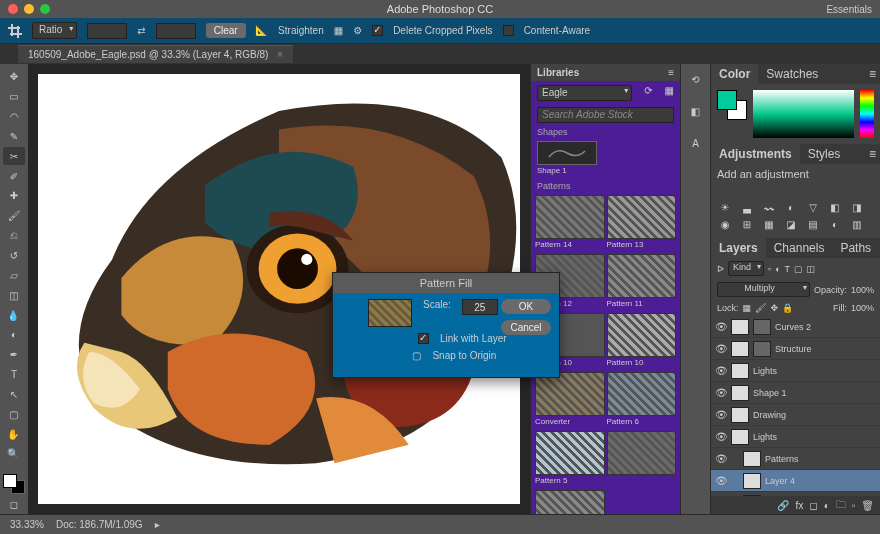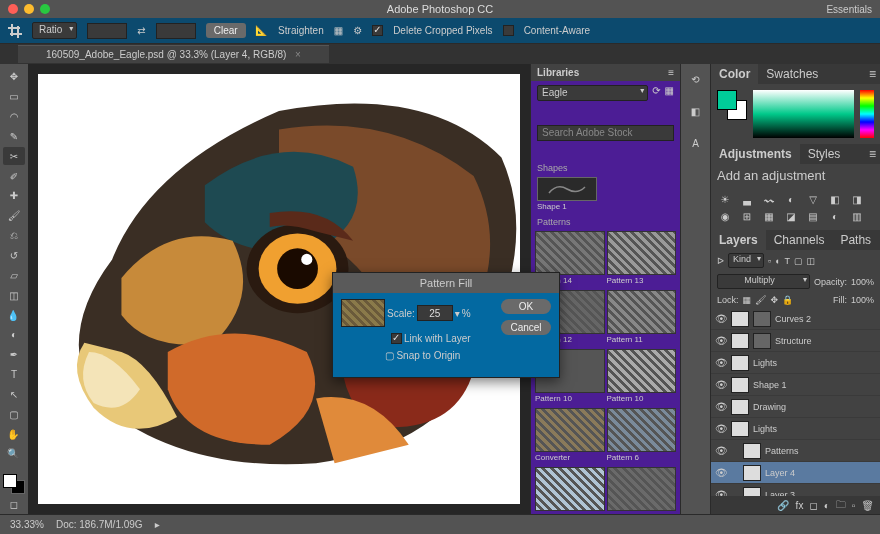--- a/index.html
+++ b/index.html
@@ -17,45 +17,45 @@
 .optbar { height:26px; background:#0c4a6e; display:flex; align-items:center; padding:0 8px; gap:10px; border-bottom:1px solid #2a2a2a; font-size:10px; }
 .optbar .sel { background:#3a3a3a; border:1px solid #222; padding:1px 14px 1px 6px; height:17px; position:relative; border-radius:2px; }
 .optbar .sel::after { content:"▾"; position:absolute; right:3px; top:1px; font-size:8px; }
 .optbar .btn { background:#6a6a6a; padding:2px 8px; border-radius:3px; color:#eee; cursor:pointer; }
 .optbar .chk { width:11px; height:11px; background:#3a3a3a; border:1px solid #222; display:inline-block; vertical-align:middle; position:relative;}
 .optbar .chk.on::after{content:"✓"; position:absolute; top:-2px; left:0; font-size:10px; color:#ddd;}
 .optbar svg{vertical-align:middle}
 
 
 .doctab { height:20px; background:#323232; display:flex; align-items:center; padding-left:18px; }
-.doctab .tab { background:#424242; padding:3px 28px; font-size:10px; border-top:1px solid #555;}
+.doctab .tab { background:#424242; padding:3px 10px; font-size:10px; border-top:1px solid #555;}
 .doctab .tab .x { margin-left:6px; color:#888; }
 
 
 .main { display:flex; height:calc(534px - 18px - 26px - 20px - 20px); }
 .ltools { width:28px; background:#535353; display:flex; flex-direction:column; align-items:center; padding-top:4px; gap:2px; }
 .ltools .t { width:22px; height:20px; display:flex; align-items:center; justify-content:center; border-radius:2px; cursor:pointer;}
 .ltools .t.sel { background:#3a3a3a; }
 .ltools .sw { margin-top:4px; width:22px; height:22px; position:relative;}
 .ltools .sw .fg{position:absolute;width:14px;height:14px;background:#fff;border:1px solid #000;top:0;left:0}
 .ltools .sw .bg{position:absolute;width:14px;height:14px;background:#000;border:1px solid #666;bottom:0;right:0}
 
 .canvas { flex:1; background:#262626; position:relative; overflow:hidden; }
 .canvas .art { position:absolute; inset:10px 10px 10px 10px; background:#fff; overflow:hidden;}
 
 
 .midpanels { width:150px; background:#4c1d95; border-left:1px solid #2a2a2a; display:flex; flex-direction:column; }
 .iconstrip{ width:30px; background:#535353; border-left:1px solid #2a2a2a; display:flex; flex-direction:column; align-items:center; padding-top:6px; gap:14px;}
 .iconstrip .i{width:18px;height:18px;display:flex;align-items:center;justify-content:center;color:#ccc;cursor:pointer}
 .panelhead { display:flex; align-items:center; padding:3px 6px; background:#424242; font-size:10px; font-weight:bold;}
 .panelhead .fly{margin-left:auto;cursor:pointer}
-.libctrl { padding:4px 6px; display:flex; gap:4px;}
+.libctrl { padding:4px 6px; display:flex; gap:12px;}
 .libctrl .sel { flex:1; background:#3a3a3a; border:1px solid #222; height:16px; padding:1px 4px; position:relative; border-radius:2px;}
 .libctrl .sel::after{content:"▾";position:absolute;right:3px;top:0;font-size:8px}
-.search { margin:20px 6px; background:#3a3a3a; border:1px solid #222; height:16px; padding:1px 4px; color:#888; }
+.search { margin:2px 6px; background:#3a3a3a; border:1px solid #222; height:16px; padding:1px 4px; color:#888; font-style:italic;}
 .libsec { padding:2px 6px; font-size:9px; color:#aaa;}
 .shape { margin:2px 6px 4px; }
 .shape .thumb{ width:60px; height:24px; background:#2a2a2a; border:1px solid #666; display:flex; align-items:center; justify-content:center;}
 .patgrid { flex:1; overflow:auto; padding:2px 4px; display:grid; grid-template-columns:1fr 1fr; gap:2px;}
 .patitem { display:flex; flex-direction:column;justify-content:space-between; }
 .patitem .th { height:44px; background:#888; border:1px solid #333;}
 .patitem .lbl { font-size:8px; color:#ccc; padding:1px 0 3px;}
 
 
 .rpanels { width:170px; background:#424242; border-left:1px solid #2a2a2a; display:flex; flex-direction:column; }
@@ -63,21 +63,21 @@
 .ptabs .t { padding:3px 8px; cursor:pointer;}
 .ptabs .t.on{ background:#424242; font-weight:bold;}
 .ptabs .fly{margin-left:auto;padding:3px 4px;cursor:pointer}
 .colorp { height:60px; position:relative; padding:6px; display:flex; gap:6px;}
 .colorp .sw{width:30px;height:30px;position:relative}
 .colorp .sw .fg{position:absolute;width:20px;height:20px;background:#0c9;border:1px solid #000;top:0;left:0}
 .colorp .sw .bg{position:absolute;width:20px;height:20px;background:#fff;border:1px solid #000;bottom:0;right:0}
 .colorp .grad{flex:1;height:48px;background:linear-gradient(to bottom,#fff 0%,#00c98a 50%,#000 100%);position:relative}
 .colorp .hue{width:14px;height:48px;background:linear-gradient(to bottom,red,yellow,lime,cyan,blue,magenta,red)}
 .adjp { padding:4px 6px;}
-.adjp .lbl{font-size:13px;color:#ccc;margin-bottom:9px}
+.adjp .lbl{font-size:11px;color:#ccc;margin-bottom:20px}
 .adjp .row{display:flex;gap:6px;margin-bottom:3px}
 .adjp .ic{width:16px;height:14px;display:flex;align-items:center;justify-content:center;cursor:pointer}
 .layersp { flex:1; display:flex; flex-direction:column; overflow:hidden;}
 .layctrl { padding:3px 6px; display:flex; gap:4px; align-items:center; font-size:9px;}
 .layctrl .sel{ background:#3a3a3a; border:1px solid #222; padding:0 12px 0 4px; height:15px; position:relative;border-radius:2px;text-align:center;}
 .layctrl .sel::after{content:"▾";position:absolute;right:2px;top:0;font-size:8px}
 .laylist { flex:1; overflow:auto;}
 .layer { display:flex; align-items:center; padding:2px 4px; gap:4px; height:22px; border-bottom:1px solid #3a3a3a;}
 .layer.sel{ background:#5a7aa0;}
 .layer .eye{width:12px;text-align:center;cursor:pointer}
@@ -87,21 +87,21 @@
 .layfoot { height:18px; background:#383838; display:flex; align-items:center; justify-content:flex-end; gap:6px; padding:0 6px;}
 .layfoot .i{cursor:pointer}
 
 
 .status { height:20px; background:#535353; display:flex; align-items:center; padding:0 10px; font-size:10px; gap:12px; border-top:1px solid #2a2a2a;}
 
 
 .dialog { position:absolute; left:332px; top:272px; width:228px; background:#0369a1; border:1px solid #222; box-shadow:0 4px 12px rgba(0,0,0,.5); }
 .dialog .dtitle{ text-align:center; padding:4px; font-size:11px; background:#5a5a5a;}
 .dialog .dbody{ padding:6px 8px 10px; position:relative; font-size:10px;}
-.dialog .drow{ display:flex; align-items:center; gap:2px; margin-bottom:6px;}
+.dialog .drow{ display:flex; gap:11px; margin-bottom:6px;margin-left:27px;}
 .dialog .pthumb{ width:44px; height:28px; background:repeating-linear-gradient(45deg,#8a7a4a,#8a7a4a 3px,#6a5a3a 3px,#6a5a3a 6px); border:1px solid #222;}
 .dialog input[type=text]{ width:36px; background:#3a3a3a; border:1px solid #222; color:#ddd; text-align:center; height:16px; font-size:10px;}
 .dialog .dbtn{ width:50px; background:#6a6a6a; border-radius:9px; text-align:center; padding:2px 0; cursor:pointer; color:#eee;}
 .dialog .dbtns{ position:absolute; right:8px; top:6px; display:flex; flex-direction:column; gap:6px;}
 .dialog .chk{width:11px;height:11px;background:#3a3a3a;border:1px solid #222;display:inline-block;position:relative}
 .dialog .chk.on::after{content:"✓";position:absolute;top:-2px;left:0;font-size:10px;color:#ddd}
 
 
 .eagle{position:absolute;inset:0}
 </style>

